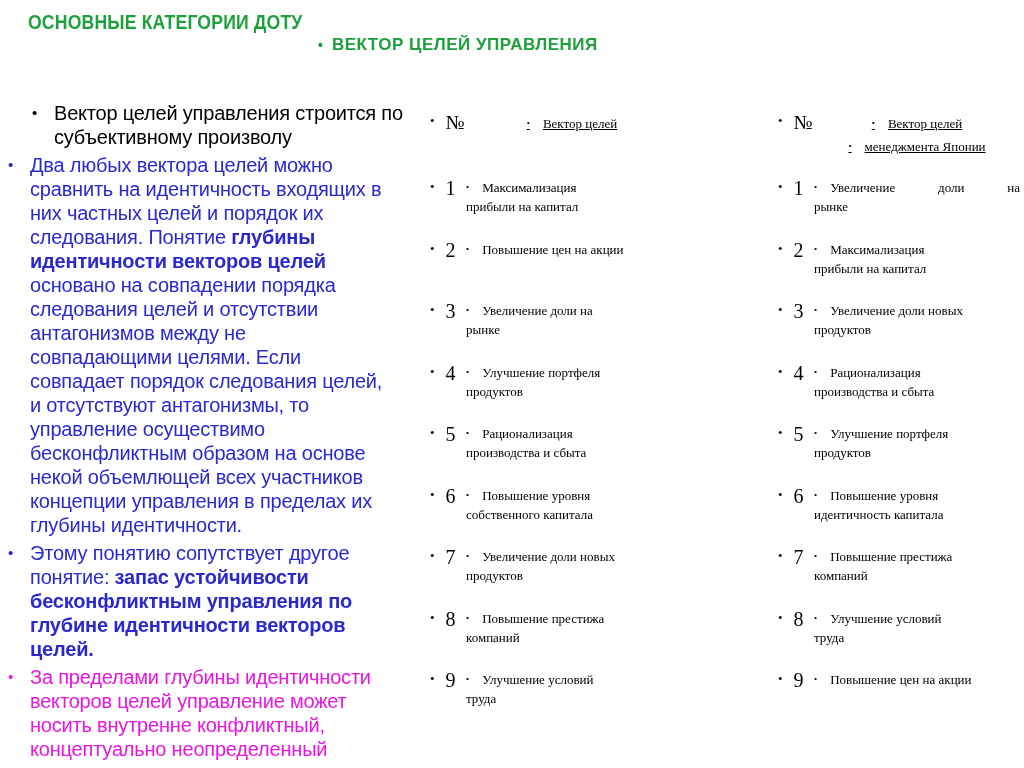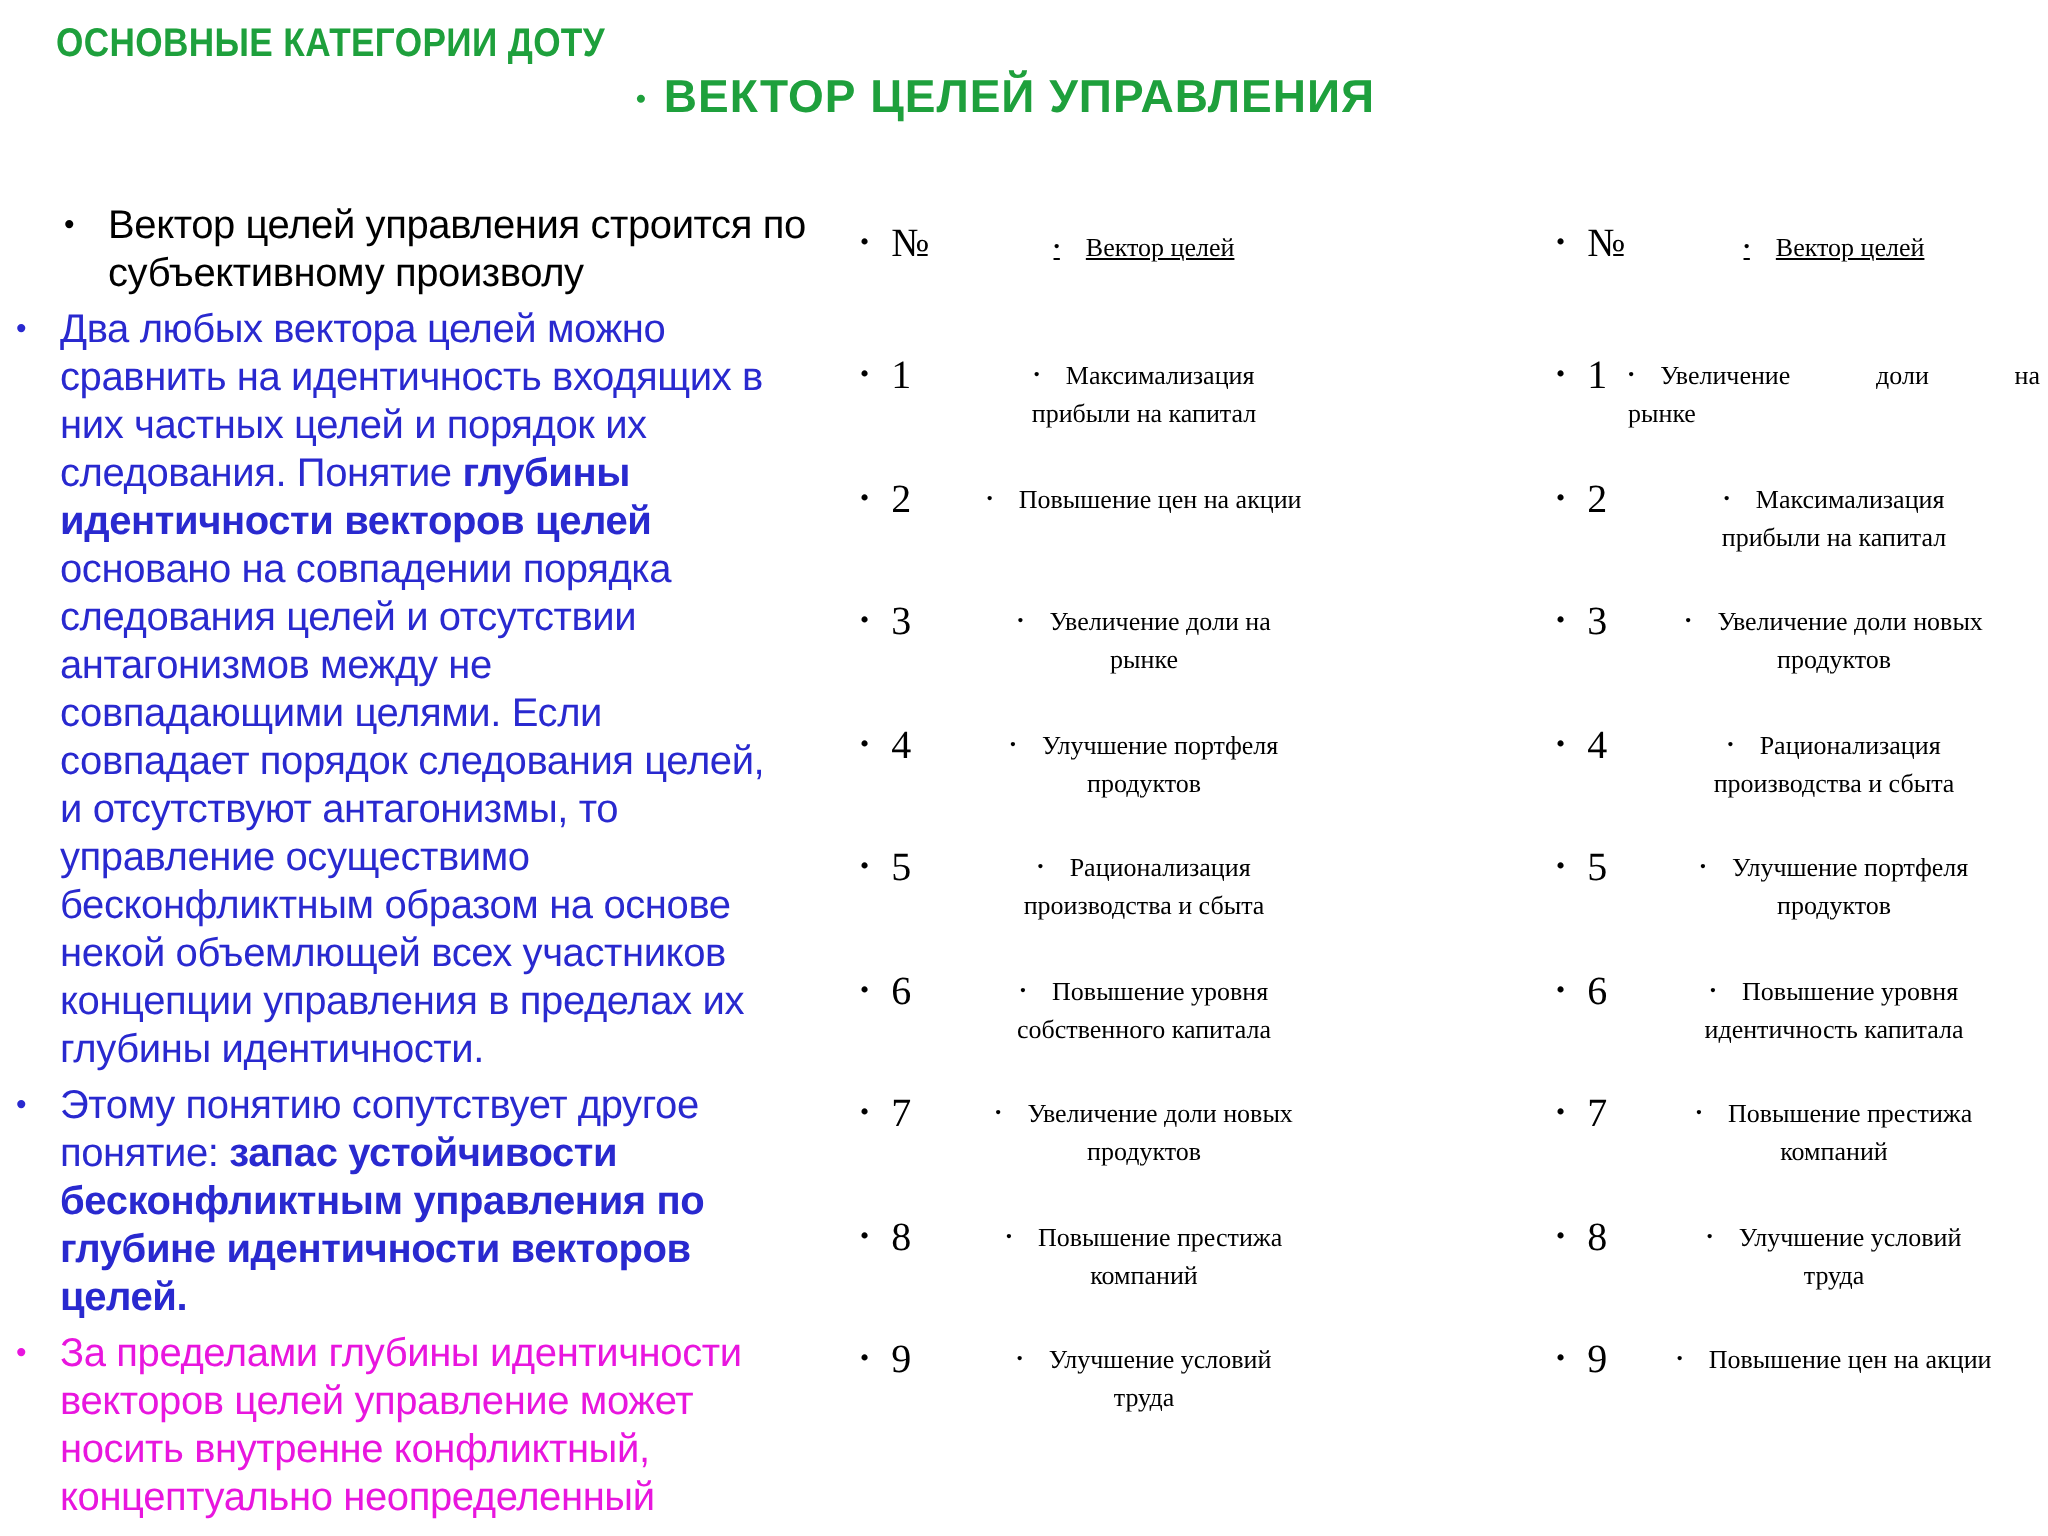--- a/index.html
+++ b/index.html
@@ -32,21 +32,21 @@
   .subtitle-row {
     position: absolute;
     left: 318px;
     top: 35px;
     display: flex;
     align-items: center;
     color: var(--green);
     font-weight: bold;
   }
   .sub-bullet { font-size: 14px; margin-right: 9px; }
-  .subtitle { font-size: 23px; white-space: nowrap; letter-spacing: 0.5px; }
+  .subtitle { font-size: 17px; white-space: nowrap; letter-spacing: 0.5px; }
 
   
   .left-panel {
     position: absolute;
     left: 8px;
     top: 101px;
     width: 402px;
   }
   .li { display: flex; margin-bottom: 4px; }
   .li.indent { padding-left: 24px; }
@@ -69,21 +69,21 @@
   }
   .table-us { left: 420px; width: 258px; }
   .table-jp { left: 768px; width: 252px; }
   .trow { display: flex; align-items: flex-start; height: 61.5px; }
   .trow.thead { height: 66px; }
   .num-cell { flex: 0 0 46px; display: flex; padding-left: 10px; }
   .rb { font-size: 13px; line-height: 22px; margin-right: 11px; }
   .num { font-size: 20px; line-height: 24px; }
   .txt-cell { flex: 1; padding-top: 3px; }
   .hline { text-align: center; font-size: 13px; line-height: 21px; text-decoration: underline; }
-  .tline { text-align: center; font-size: 13px; line-height: 17px; }
+  .tline { font-size: 13px; line-height: 17px; }
   .tb { font-size: 9px; margin-right: 13px; position: relative; top: -2px; }
   .cell-text { white-space: pre-line; }
   .tline.justify { text-align: justify; text-align-last: justify; }
 </style>
 </head>
 <body>
 
 <div class="slide">
 
   <div class="title">ОСНОВНЫЕ КАТЕГОРИИ ДОТУ</div>
@@ -238,20 +238,21 @@
     </div>
 
   <div class="goal-table table-jp">
       <div class="trow thead">
         <div class="num-cell">
           <span class="rb">•</span>
           <span class="num">№</span>
         </div>
         <div class="txt-cell">
           <div class="hline"><span class="tb">•</span><span>Вектор целей</span></div>
+          <div class="hline"><span class="tb">•</span><span>менеджмента Японии</span></div>
         </div>
       </div>
       <div class="trow">
         <div class="num-cell">
           <span class="rb">•</span>
           <span class="num">1</span>
         </div>
         <div class="txt-cell">
           <div class="tline justify"><span class="tb">•</span><span class="cell-text">Увеличение доли на
 рынке</span></div>

